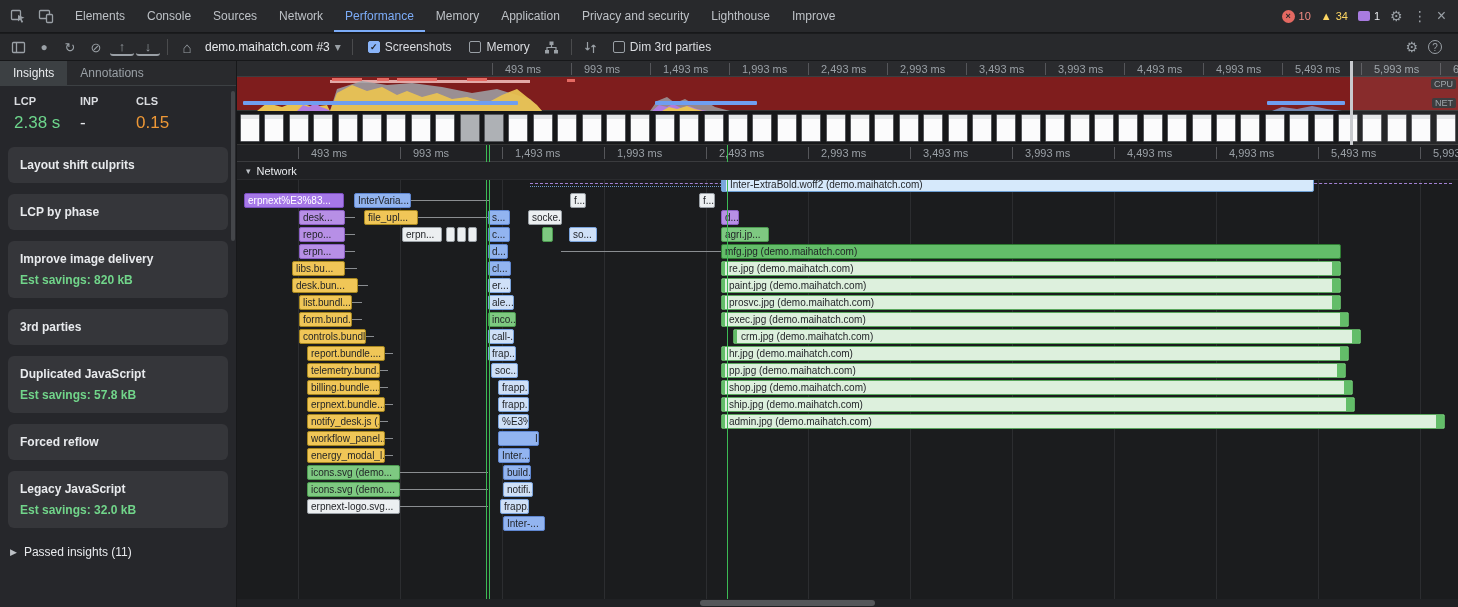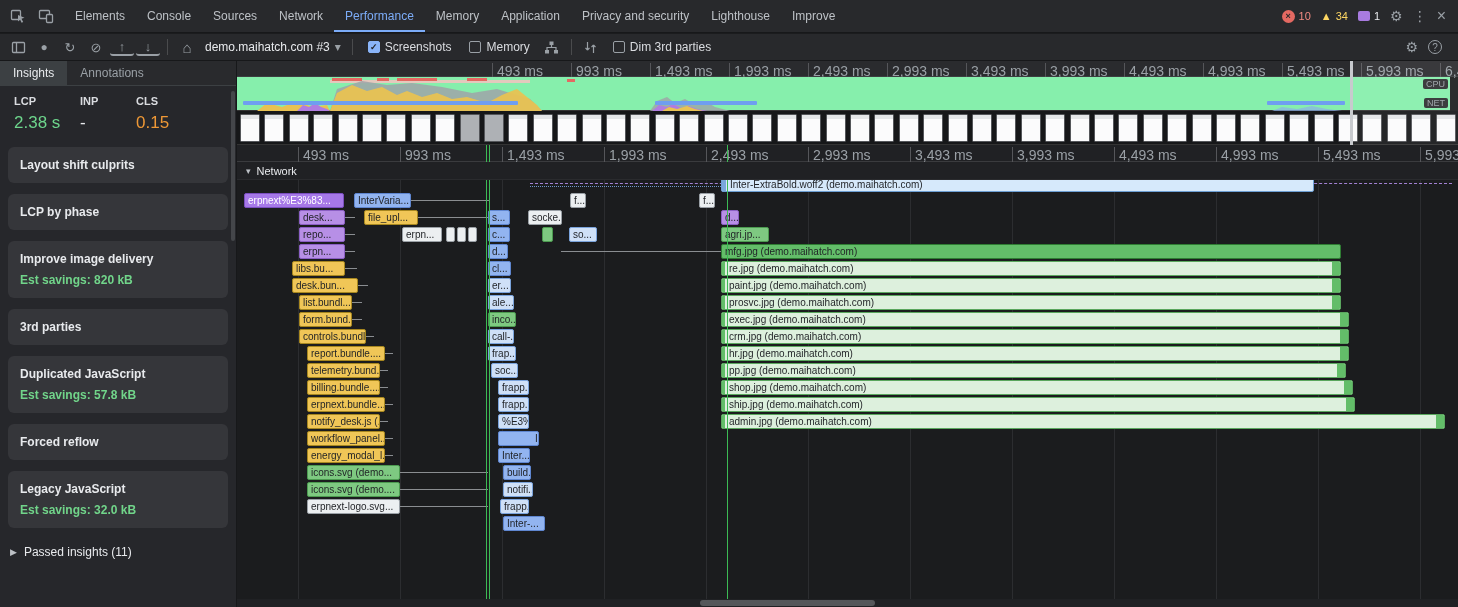--- a/index.html
+++ b/index.html
@@ -51,22 +51,22 @@
   .metric-value { font-size:17px; }
   .cards { display:flex; flex-direction:column; gap:11px; padding:4px 8px; }
   .card { background:#35363a; border-radius:6px; padding:11px 12px; }
   .card-title { color:#e8eaed; font-weight:bold; font-size:12px; }
   .card-savings { color:#71d58a; font-weight:bold; font-size:12px; margin-top:7px; }
   .passed { display:flex; align-items:center; gap:7px; padding:13px 10px; color:#e8eaed; font-size:12px; }
   .sb-scroll { position:absolute; right:1px; top:30px; width:4px; height:150px; background:#44464a; border-radius:2px; }
   
   .main { position:absolute; top:61px; left:237px; right:0; bottom:0; background:#1b1c1e; }
   .mm-ruler { position:absolute; top:0; left:0; right:0; height:16px; background:#2a2b2e; border-bottom:1px solid #3c3d40; }
-  .mm-tick, .dt-tick { position:absolute; top:2px; font-size:14px; color:#9aa0a6; border-left:1px solid #55565a; padding-left:4px; white-space:nowrap; }
-  .mm-chart { position:absolute; top:16px; left:0; right:8px; height:34px; background:#86efac; border-bottom:1px solid #333; }
+  .mm-tick, .dt-tick { position:absolute; top:2px; font-size:11px; color:#9aa0a6; border-left:1px solid #55565a; padding-left:12px; white-space:nowrap; }
+  .mm-chart { position:absolute; top:16px; left:0; right:0; height:34px; background:#7f1d1d; border-bottom:1px solid #333; }
   .net-seg { position:absolute; height:4px; top:24px; background:#6f9ef0; border-radius:1px; }
   .mm-lbl { position:absolute; right:2px; font-size:9px; color:#9aa0a6; background:#2e2f31; padding:0 3px; border-radius:2px; }
   .mm-dim { position:absolute; left:1113px; right:0; top:0; height:84px; background:rgba(255,255,255,0.07);
     border-left:3px solid #c8cace; z-index:5; }
   .filmstrip { position:absolute; top:50px; left:0; right:0; height:34px; background:#161719; border-bottom:1px solid #333; }
   .thumb { position:absolute; top:3px; width:20px; height:28px; background:linear-gradient(#e4e6e8 0 4px,#fbfbfc 4px);
     border:1px solid #54565a; border-radius:1px; }
   .thumb:nth-child(10), .thumb:nth-child(11) { background:#aeb1b5; }
   .dt-ruler { position:absolute; top:84px; left:0; right:0; height:17px; background:#202124; border-bottom:1px solid #3a3b3e; }
   .tracks { position:absolute; top:101px; left:0; right:0; bottom:8px; overflow:hidden; }
@@ -429,21 +429,21 @@
       <div class="whisk" style="left: 115px; width: 10px; top: 140px;"></div>
       <div class="bar t-bluel" style="left: 251px; top: 133px; width: 26px;">ale...</div>
       <div class="bar t-imglight" style="left: 484px; top: 133px; width: 620px;">prosvc.jpg (demo.maihatch.com)</div>
       <div class="bar t-js" style="left: 62px; top: 150px; width: 53px;">form.bund...</div>
       <div class="whisk" style="left: 115px; width: 10px; top: 157px;"></div>
       <div class="bar t-img" style="left: 251px; top: 150px; width: 28px;">inco...</div>
       <div class="bar t-imglight" style="left: 484px; top: 150px; width: 628px;">exec.jpg (demo.maihatch.com)</div>
       <div class="bar t-js" style="left: 62px; top: 167px; width: 67px;">controls.bundl...</div>
       <div class="whisk" style="left: 129px; width: 8px; top: 174px;"></div>
       <div class="bar t-bluel" style="left: 251px; top: 167px; width: 26px;">call-...</div>
-      <div class="bar t-imglight" style="left: 484px; top: 167px; width: 628px;">crm.jpg (demo.maihatch.com)</div>
+      <div class="bar t-imglight" style="left: 496px; top: 167px; width: 628px;">crm.jpg (demo.maihatch.com)</div>
       <div class="bar t-js" style="left: 70px; top: 184px; width: 78px;">report.bundle....</div>
       <div class="whisk" style="left: 148px; width: 8px; top: 191px;"></div>
       <div class="bar t-bluel" style="left: 251px; top: 184px; width: 28px;">frap...</div>
       <div class="bar t-imglight" style="left: 484px; top: 184px; width: 628px;">hr.jpg (demo.maihatch.com)</div>
       <div class="bar t-js" style="left: 70px; top: 201px; width: 73px;">telemetry.bund...</div>
       <div class="whisk" style="left: 143px; width: 8px; top: 208px;"></div>
       <div class="bar t-bluel" style="left: 254px; top: 201px; width: 27px;">soc...</div>
       <div class="bar t-imglight" style="left: 484px; top: 201px; width: 625px;">pp.jpg (demo.maihatch.com)</div>
       <div class="bar t-js" style="left: 70px; top: 218px; width: 73px;">billing.bundle....</div>
       <div class="whisk" style="left: 143px; width: 8px; top: 225px;"></div>

